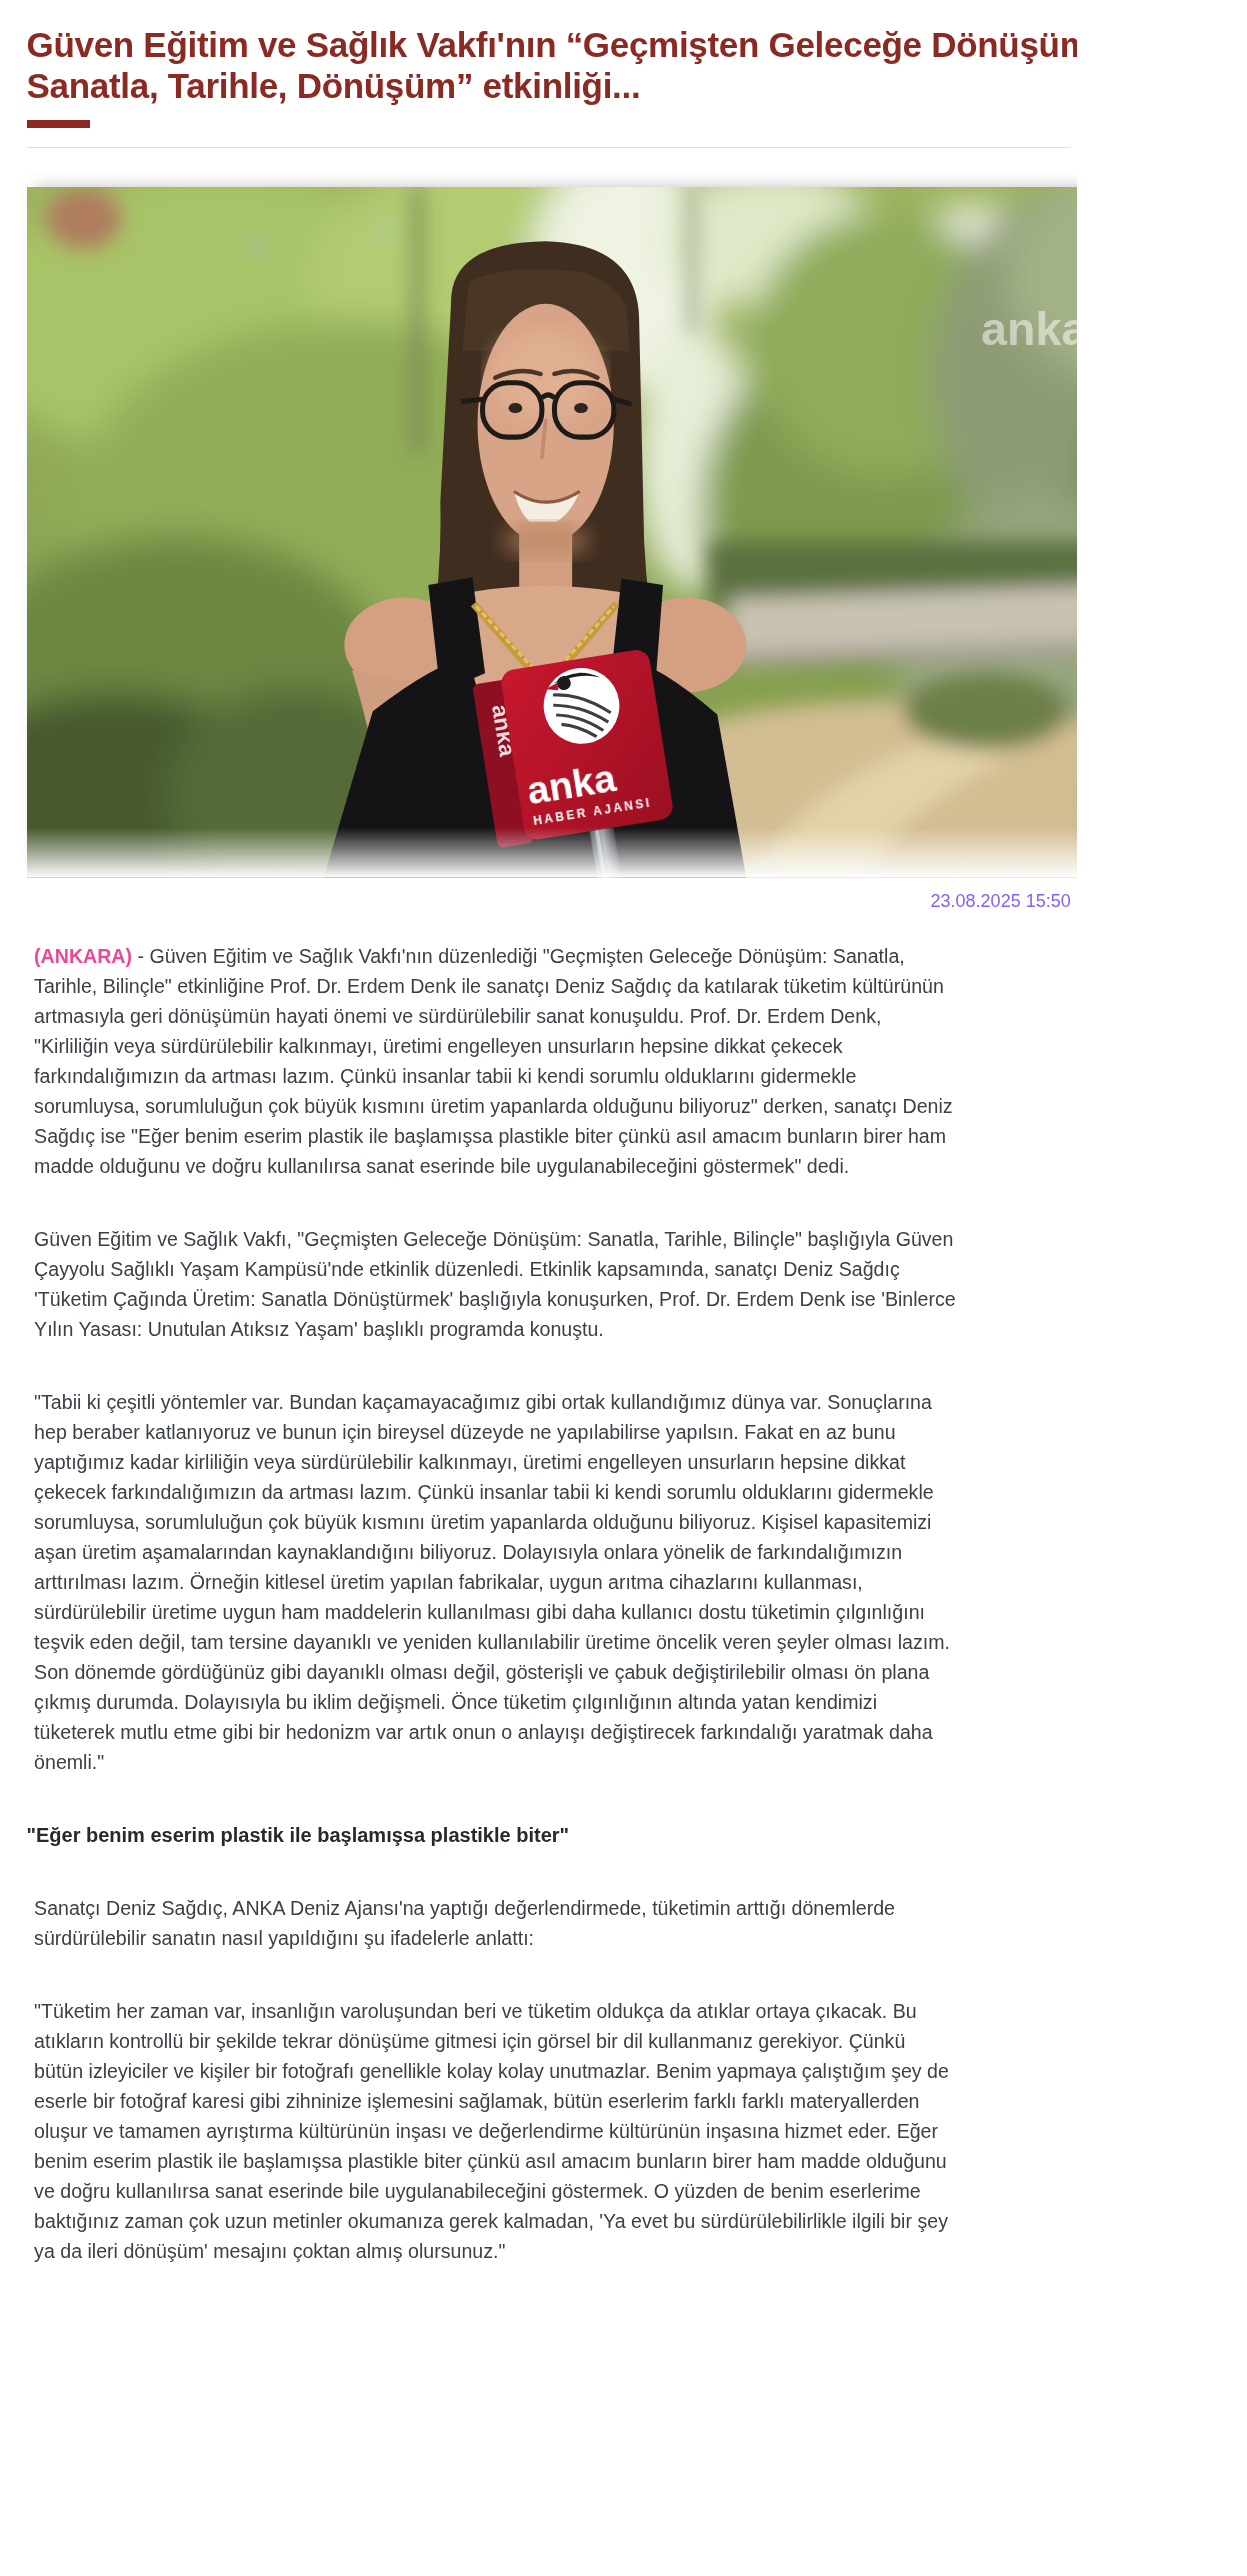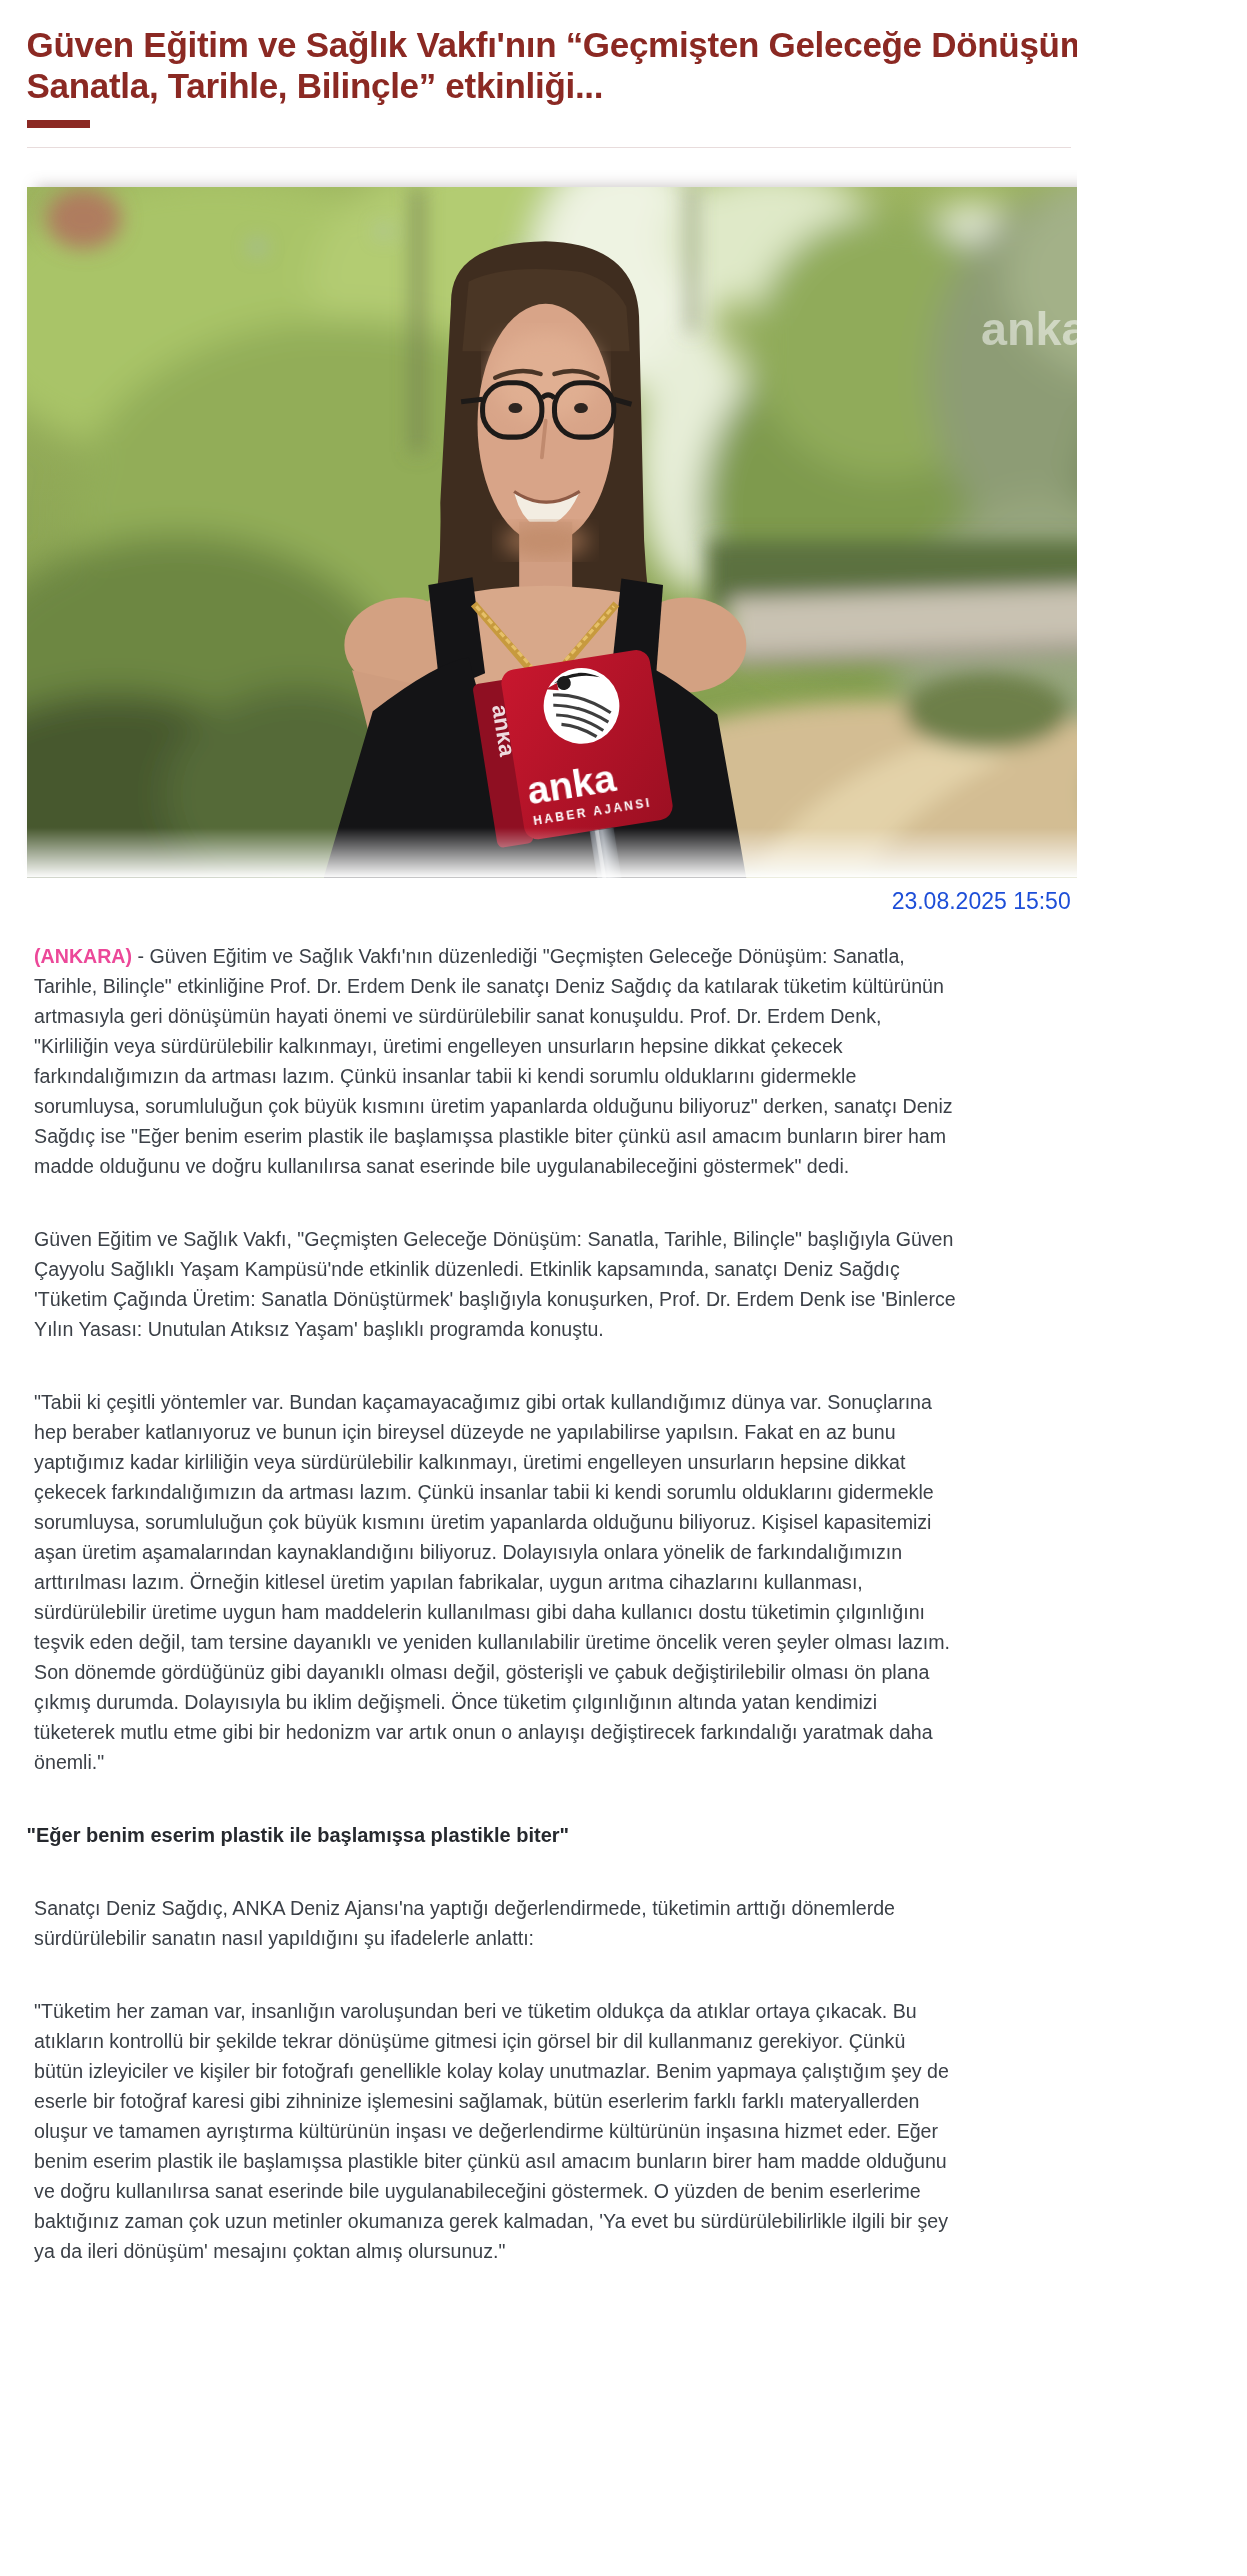--- a/index.html
+++ b/index.html
@@ -15,43 +15,43 @@
   h1.headline span{display:block;white-space:nowrap;}
   .accent-bar{width:63px;height:8.2px;background:#8b2923;margin-top:14px;}
   .divider{height:1.3px;background:#e8dcdc;margin-top:19px;}
   .photo-wrap{
     margin-top:39px;width:1214px;height:691px;position:relative;
     box-shadow:0 -10px 14px -8.8px rgba(96,84,84,.35);
     background:#8ca854;
   }
   .photo-wrap svg{display:block;width:1214px;height:691px;}
   .timestamp{
-    margin-top:12.6px;text-align:right;font-size:23px;line-height:21.5px;
-    color:#1d4ed8;
+    margin-top:12.6px;text-align:right;font-size:18px;line-height:21.5px;
+    color:#8b5cf6;
   }
   .article{
     margin-top:28px;max-width:931px;font-size:19.6px;line-height:30px;
     color:#3b4047;
   }
   .article p{margin:0 0 43px 0;padding:0 0 0 7.6px;}
   .article p strong{color:#ec4899;font-weight:700;}
   .article h2{
     margin:0 0 43px 0;padding:0;font-size:20px;line-height:30px;
     font-weight:700;color:#26292e;
   }
   .flag-brand{font-weight:700;}
 </style>
 </head>
 <body>
 
 <div class="page">
 
   <h1 class="headline">
     <span>Güven Eğitim ve Sağlık Vakfı'nın “Geçmişten Geleceğe Dönüşüm:</span>
-    <span>Sanatla, Tarihle, Bilinçle” etkinliği...</span>
+    <span>Sanatla, Tarihle, Dönüşüm” etkinliği...</span>
   </h1>
 
   <div class="accent-bar"></div>
   <div class="divider"></div>
 
   <div class="photo-wrap">
     <svg viewBox="0 0 1924 1094" preserveAspectRatio="none">
       <defs>
         <filter id="b8">
             <feGaussianBlur stdDeviation="8"></feGaussianBlur>

